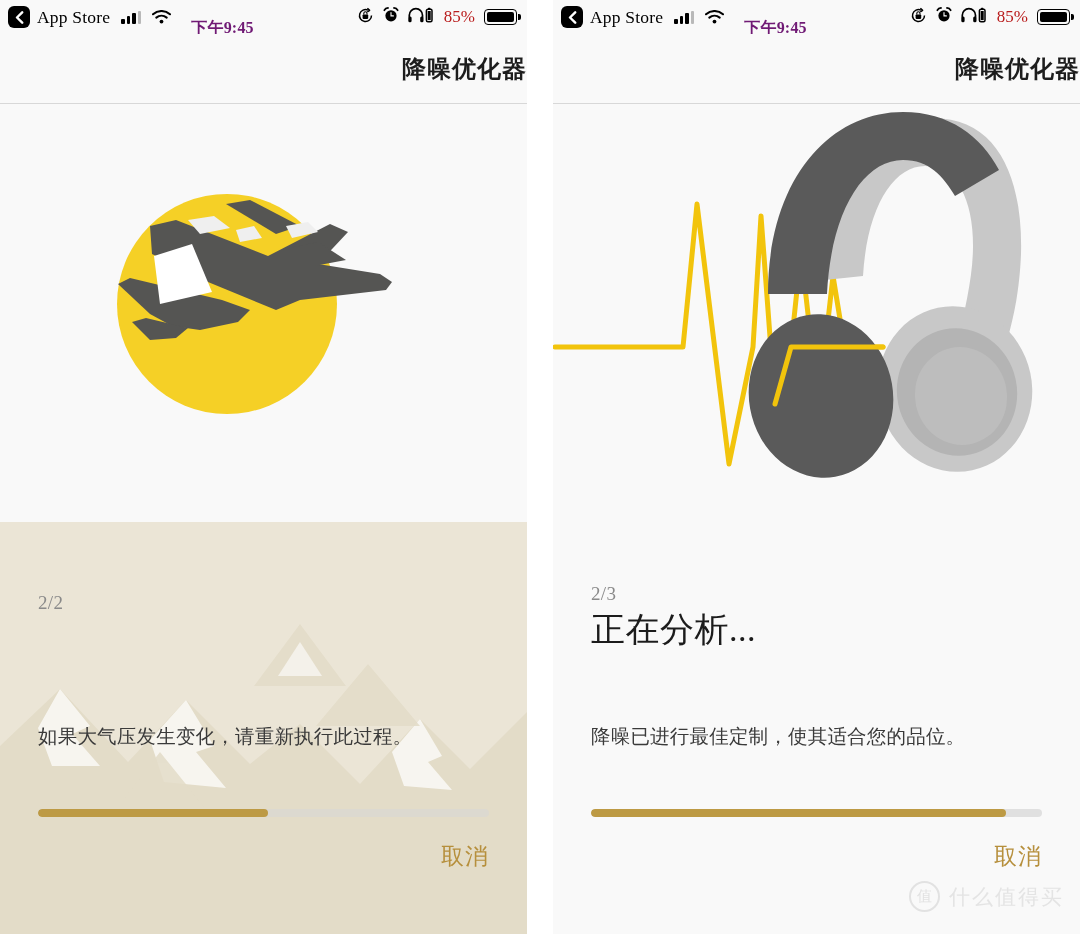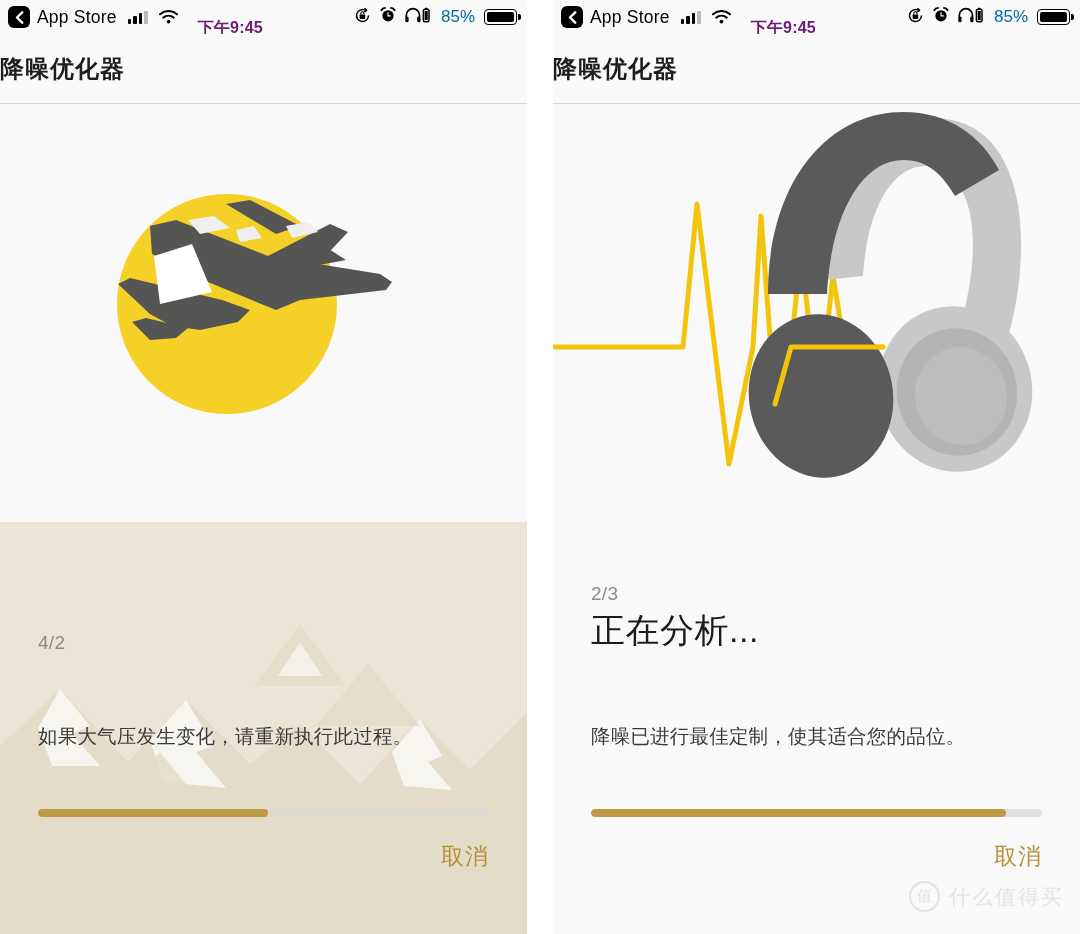--- a/index.html
+++ b/index.html
@@ -2,21 +2,21 @@
 <html><head>
 <meta charset="utf-8">
 <style>
   html,body{margin:0;padding:0;}
   body{
     width:1080px;height:934px;
     background:#ffffff;
     font-family:"Liberation Sans","DejaVu Sans",sans-serif;
     overflow:hidden;
   }
-  .stage{position:relative;width:984px;height:934px;}
+  .stage{position:relative;width:984px;height:934px;font-family:Liberation Serif, serif;}
 
   
   .panel{position:absolute;top:0;width:527px;height:934px;overflow:hidden;background:#f9f9f9;}
   .panel-left{left:0;}
   .panel-right{left:553px;width:527px;}
 
   
   .statusbar{
     position:relative;height:34px;
     display:flex;align-items:center;
@@ -33,35 +33,35 @@
   .sb-appname{font-size:17.5px;color:#000;letter-spacing:.2px;font-weight:400;}
   .sb-signal{display:flex;align-items:flex-end;gap:2px;margin-left:11px;height:13px;}
   .sb-signal i{display:block;width:3.5px;background:#000;border-radius:1px;}
   .sb-signal i:nth-child(1){height:5px;}
   .sb-signal i:nth-child(2){height:8px;}
   .sb-signal i:nth-child(3){height:11px;}
   .sb-signal i:nth-child(4){height:13px;background:#b9b9b9;}
   .sb-wifi{margin-left:11px;display:flex;align-items:center;}
   .sb-time{margin-left:20px;font-size:16px;font-weight:600;color:#701a75;letter-spacing:.2px;margin-top:23px;}
   .sb-right{margin-left:auto;display:flex;align-items:center;gap:9px;}
-  .sb-pct{font-size:17px;color:#0369a1;font-weight:400;margin-left:2px;}
+  .sb-pct{font-size:17px;color:#b91c1c;font-weight:400;margin-left:2px;}
   .sb-batt{
     width:33px;height:16px;border:1.6px solid #000;border-radius:4px;
     position:relative;display:flex;align-items:center;padding:1.6px;box-sizing:border-box;
   }
   .sb-batt::after{
     content:"";position:absolute;right:-4.5px;top:50%;transform:translateY(-50%);
     width:2.6px;height:6px;background:#000;border-radius:0 2px 2px 0;
   }
   .sb-batt i{display:block;height:100%;width:100%;background:#000;border-radius:2px;}
 
   
   .navbar{
     position:relative;height:70px;
-    display:flex;align-items:center;justify-content:flex-start;
+    display:flex;align-items:center;justify-content:flex-end;
     background:#f9f9f9;
     border-bottom:1.5px solid #d8d8d8;
     box-sizing:border-box;
   }
   .nav-title{
     font-size:24px;font-weight:700;color:#1d1d1d;letter-spacing:1px;
   }
 
   
   .hero{position:relative;height:420px;}
@@ -207,22 +207,22 @@
         <g fill="#ffffff">
           <path d="M154 152 L192 140 L212 188 L160 200 Z"></path>
         </g>
         <g fill="#555553">
           <path d="M290 144 L318 138 L346 156 L314 162 Z"></path>
         </g>
       </svg>
     </div>
 
     <div class="content">
-      <div class="step-count">4/2</div>
-      <div class="sub" style="margin-top:68px;">如果大气压发生变化，请重新执行此过程。</div>
+      <div class="step-count">2/2</div>
+      <div class="sub" style="margin-top:108px;">如果大气压发生变化，请重新执行此过程。</div>
       <div class="progress-track" style="margin-top:58px;">
         <div class="progress-fill" id="fill-left" style="width: 51%;"></div>
       </div>
       <div class="cancel-row" style="margin-top:24px;padding-bottom:62px;">
         <button class="cancel-btn">取消</button>
       </div>
     </div>
   </div>
 
   <div class="panel panel-right">

